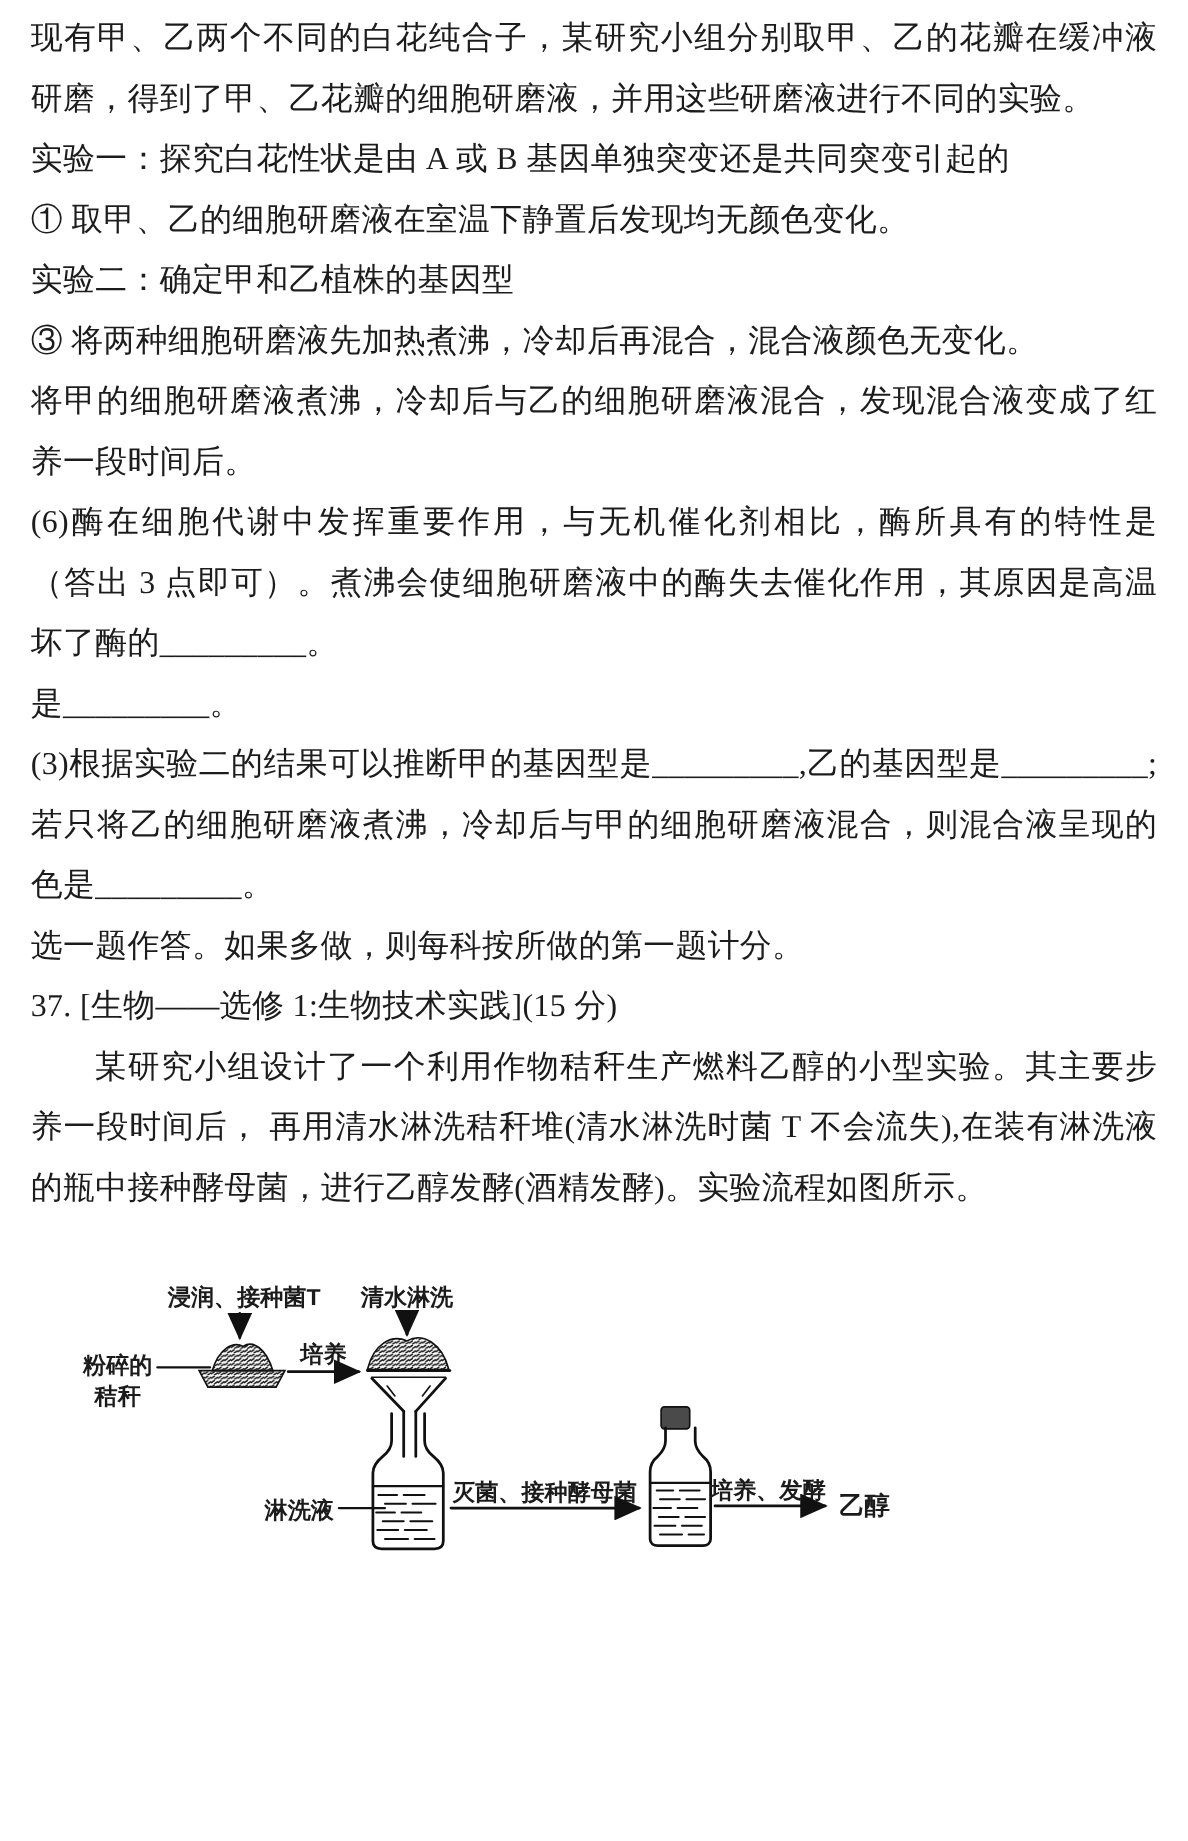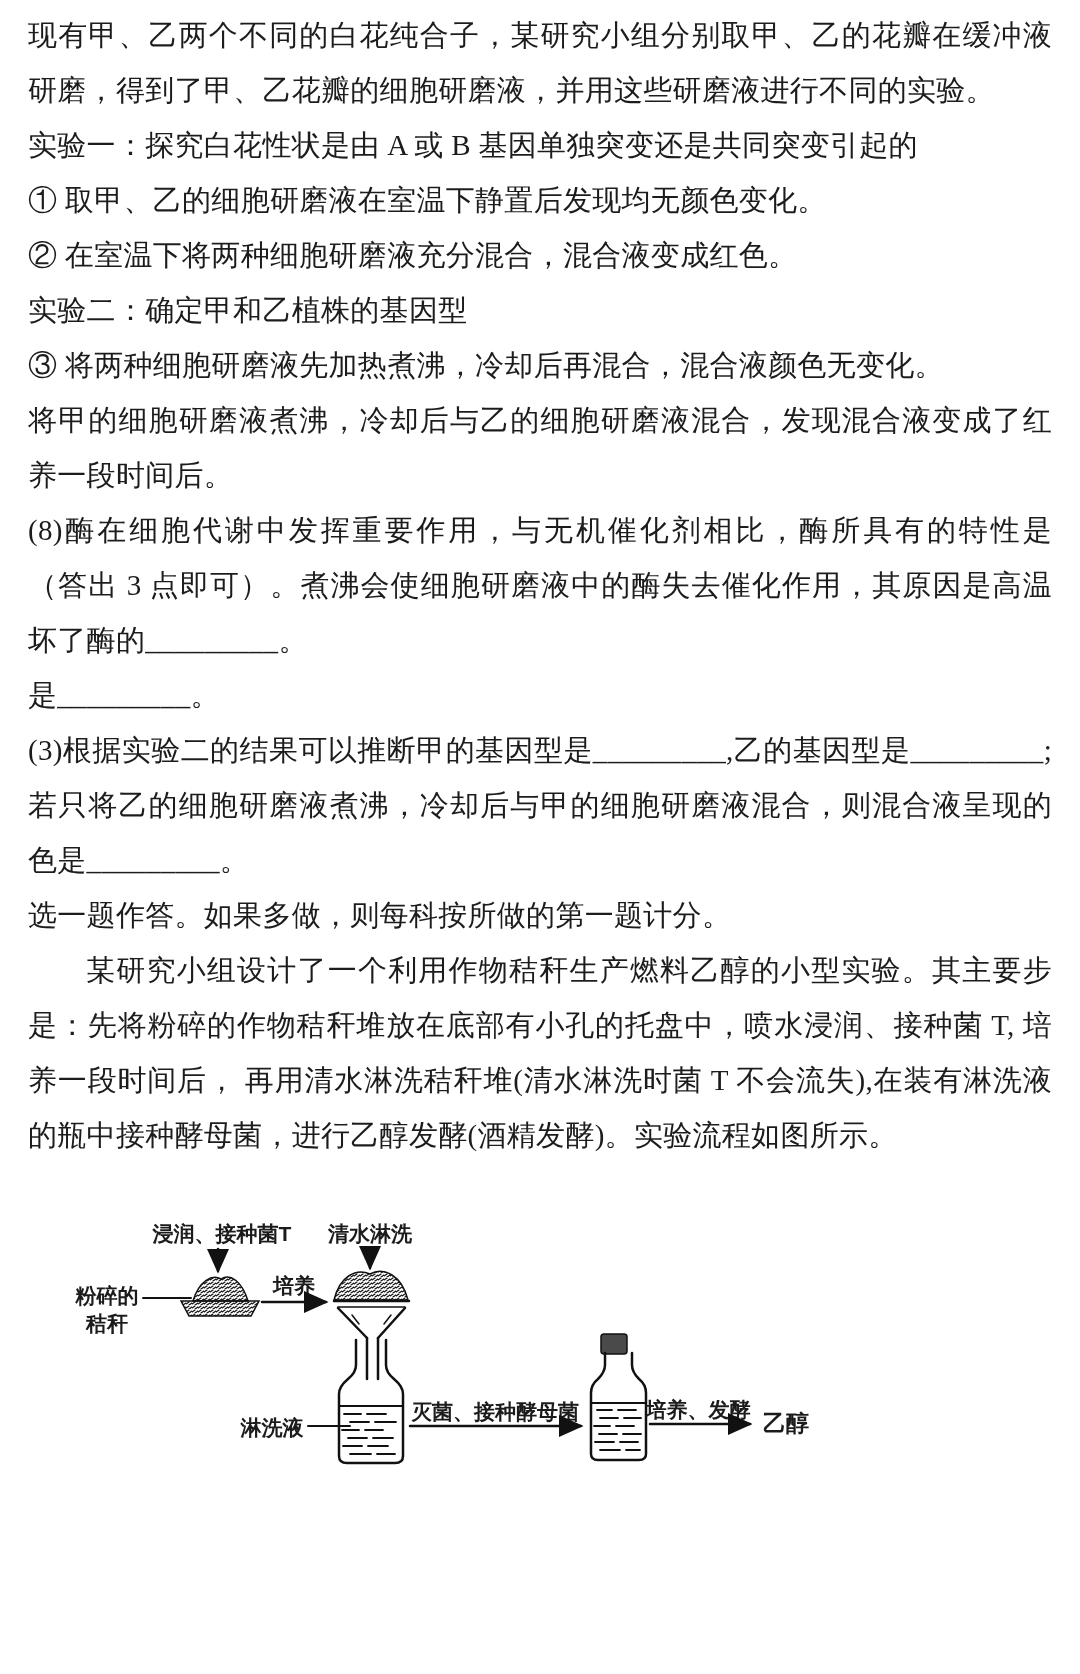--- a/index.html
+++ b/index.html
@@ -30,35 +30,34 @@
 </style>
 </head>
 <body>
 
 <div class="page">
   <div class="textblock">
     <div class="line j">现有甲、乙两个不同的白花纯合子，某研究小组分别取甲、乙的花瓣在缓冲液中</div>
     <div class="line">研磨，得到了甲、乙花瓣的细胞研磨液，并用这些研磨液进行不同的实验。</div>
     <div class="line">实验一：探究白花性状是由 A 或 B 基因单独突变还是共同突变引起的</div>
     <div class="line">① 取甲、乙的细胞研磨液在室温下静置后发现均无颜色变化。</div>
-    <div class="line">② 在室温下将两种细胞研磨液充分混合，混合液变成红色。</div>
     <div class="line">实验二：确定甲和乙植株的基因型</div>
     <div class="line">③ 将两种细胞研磨液先加热煮沸，冷却后再混合，混合液颜色无变化。</div>
     <div class="line j">将甲的细胞研磨液煮沸，冷却后与乙的细胞研磨液混合，发现混合液变成了红色。</div>
     <div class="line">养一段时间后。</div>
-    <div class="line j">(8)酶在细胞代谢中发挥重要作用，与无机催化剂相比，酶所具有的特性是</div>
+    <div class="line j">(6)酶在细胞代谢中发挥重要作用，与无机催化剂相比，酶所具有的特性是</div>
     <div class="line j">（答出 3 点即可）。煮沸会使细胞研磨液中的酶失去催化作用，其原因是高温破</div>
     <div class="line">坏了酶的_________。</div>
     <div class="line">是_________。</div>
     <div class="line j">(3)根据实验二的结果可以推断甲的基因型是_________,乙的基因型是_________;</div>
     <div class="line j">若只将乙的细胞研磨液煮沸，冷却后与甲的细胞研磨液混合，则混合液呈现的颜</div>
     <div class="line">色是_________。</div>
     <div class="line">选一题作答。如果多做，则每科按所做的第一题计分。</div>
+    <div class="line">37. [生物——选修 1:生物技术实践](15 分)</div>
     <div class="line j indent">某研究小组设计了一个利用作物秸秆生产燃料乙醇的小型实验。其主要步骤</div>
-    <div class="line j">是：先将粉碎的作物秸秆堆放在底部有小孔的托盘中，喷水浸润、接种菌 T, 培</div>
     <div class="line j">养一段时间后， 再用清水淋洗秸秆堆(清水淋洗时菌 T 不会流失),在装有淋洗液</div>
     <div class="line">的瓶中接种酵母菌，进行乙醇发酵(酒精发酵)。实验流程如图所示。</div>
   </div>
 
   <div class="diagram">
     <svg width="1080" height="294" viewBox="0 0 1080 294" xmlns="http://www.w3.org/2000/svg">
       <defs>
         <marker id="ah" markerWidth="11" markerHeight="9" refX="9" refY="4.5" orient="auto">
           <path d="M0,0 L10,4.5 L0,9 Z" fill="#111"></path>
         </marker>

